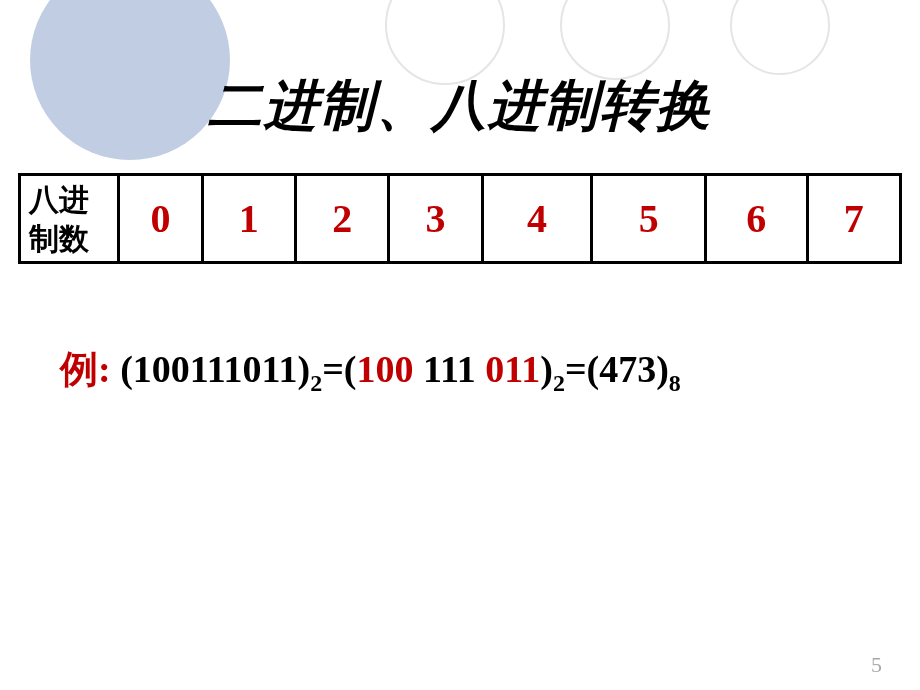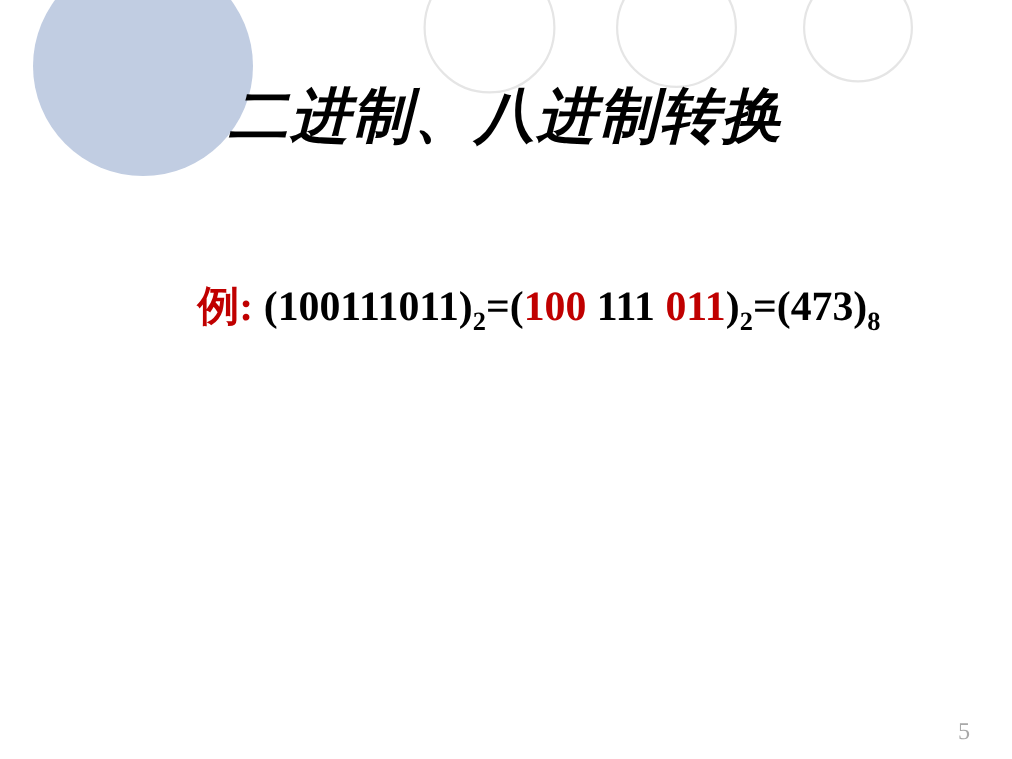--- a/index.html
+++ b/index.html
@@ -81,21 +81,20 @@
     .c6 { width: 112px; }
     .c7 { width: 100px; }
     .c8 { width: 92px; }
     .example {
       position: relative;
       z-index: 1;
       margin-top: 80px;
       margin-left: 60px;
       font-size: 38px;
       font-weight: bold;
-      text-align: center;
     }
     .ex-label {
       color: #c00000;
       font-family: "STKaiti", "KaiTi", serif;
     }
     .ex-colon { color: #c00000; font-family: "Times New Roman", serif; }
     .serif { font-family: "Times New Roman", serif; }
     .sub { font-size: 24px; vertical-align: sub; }
     .red { color: #c00000; }
     .pagenum {
@@ -124,20 +123,32 @@
         <col class="c1">
         <col class="c2">
         <col class="c3">
       <col class="c4">
         <col class="c5">
         <col class="c6">
         <col class="c7">
         <col class="c8">
     </colgroup>
     <tbody>
+        <tr>
+      <td class="rowlabel" style="white-space:pre-line;">八进
+制数</td>
+      <td class="octal">0</td>
+      <td class="octal">1</td>
+      <td class="octal">2</td>
+      <td class="octal">3</td>
+      <td class="octal">4</td>
+      <td class="octal">5</td>
+      <td class="octal">6</td>
+      <td class="octal">7</td>
+    </tr>
   </tbody>
     </table>
 </div>
 
 <div class="example">
   <span class="ex-label">例</span><span class="ex-colon">: </span><span class="serif"><span>(</span><span>100111011</span><span>)</span><span class="sub">2</span><span>=(</span><span class="red">100</span><span> </span><span>111</span><span> </span><span class="red">011</span><span>)</span><span class="sub">2</span><span>=(</span><span>473</span><span>)</span><span class="sub">8</span></span>
 </div>
 
 <div class="pagenum">5</div>
 

